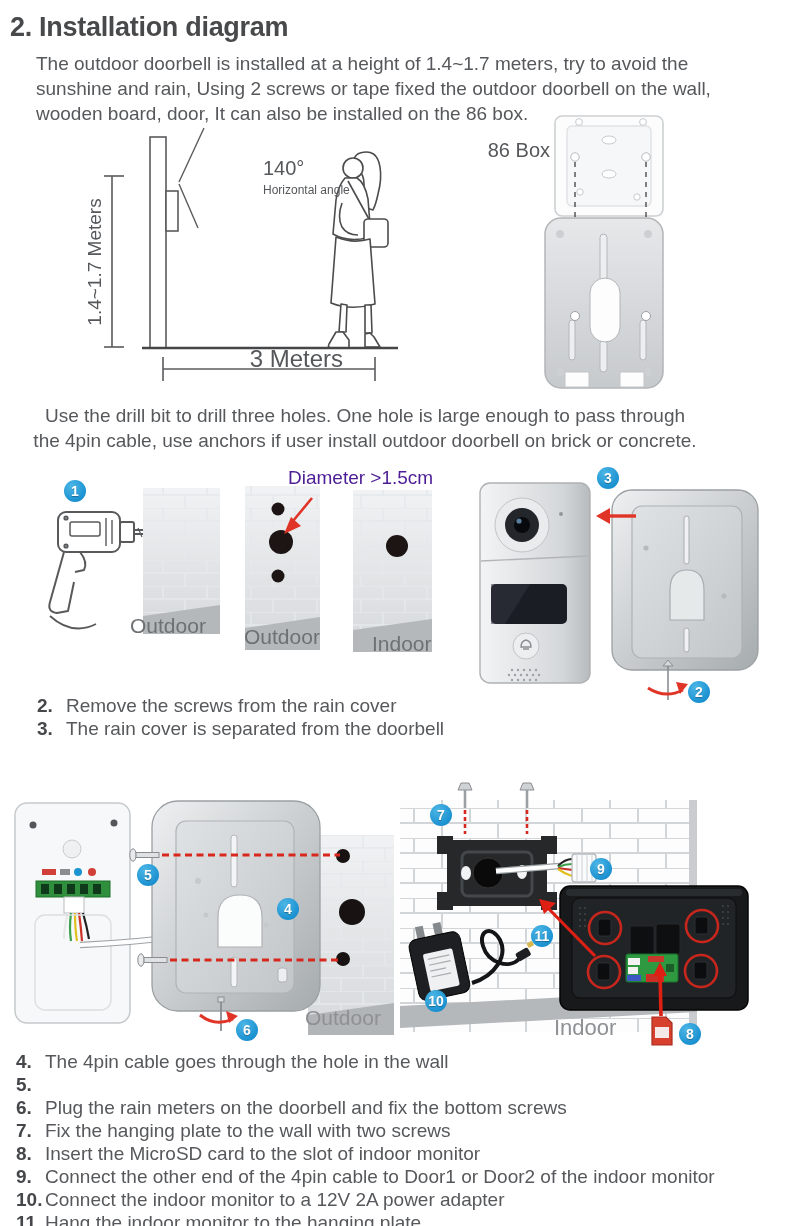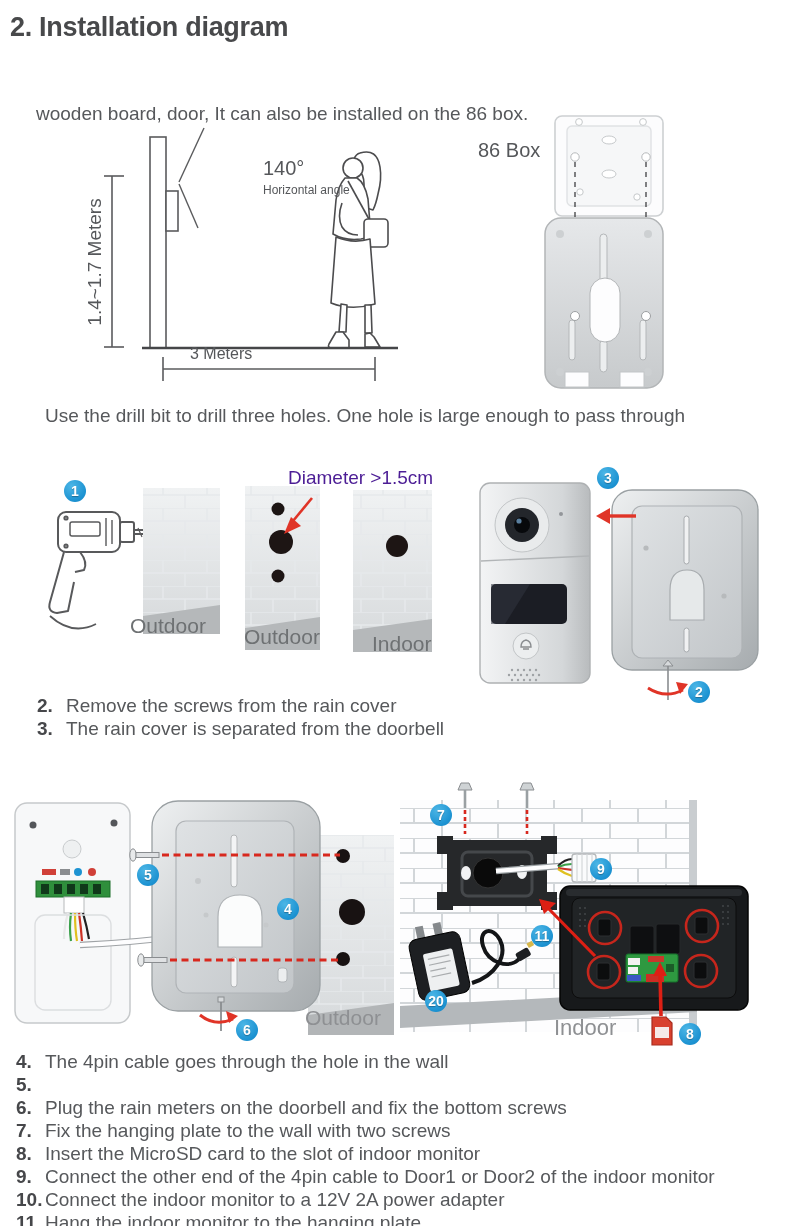--- a/index.html
+++ b/index.html
@@ -21,20 +21,22 @@
   .step{display:flex;align-items:baseline;font-size:19px;color:#56585b;line-height:23px;white-space:nowrap}
   .step b{min-width:29px;font-weight:bold;color:#46474a}
   svg{position:absolute;overflow:visible}
 </style>
 </head>
 <body>
 
 <div class="page">
 
   <h1 class="abs title">2. Installation diagram</h1>
+  <div class="abs body-line" style="left:36px;top:45px">The outdoor doorbell is installed at a height of 1.4~1.7 meters, try to avoid the</div>
+  <div class="abs body-line" style="left:36px;top:70px">sunshine and rain, Using 2 screws or tape fixed the outdoor doorbell on the wall,</div>
   <div class="abs body-line" style="left:36px;top:95px">wooden board, door, It can also be installed on the 86 box.</div>
 
   <svg class="abs" style="left:80px;top:115px" width="340" height="278" viewBox="0 0 340 278">
     <defs>
       <linearGradient id="plateGrad" x1="0" y1="0" x2="0" y2="1">
         <stop offset="0" stop-color="#e6e8ea"></stop>
           <stop offset="1" stop-color="#c7cacc"></stop>
       </linearGradient>
     </defs>
     <g stroke="#5a5b5d" fill="#fff" stroke-width="1.6">
@@ -67,21 +69,21 @@
     <g stroke="#5a5b5d" stroke-width="1.6">
       <line x1="83" y1="234" x2="83" y2="258"></line>
       <line x1="83" y1="246" x2="295" y2="246"></line>
       <line x1="295" y1="234" x2="295" y2="258"></line>
     </g>
   </svg>
 
   <div class="abs dim-label" style="left:263px;top:149px;font-size:20px">140°</div>
   <div class="abs dim-label" style="left:263px;top:175px;font-size:12px">Horizontal angle</div>
   <div class="abs dim-label" style="left:15px;top:243px;width:160px;text-align:center;transform:rotate(-90deg)">1.4~1.7 Meters</div>
-  <div class="abs dim-label" style="left:190px;top:337px;width:140px;text-align:left;font-size:16px">3 Meters</div>
+  <div class="abs dim-label" style="left:203px;top:337px;width:140px;text-align:right;font-size:24px">3 Meters</div>
 
   <svg class="abs" style="left:480px;top:100px" width="320" height="290" viewBox="0 0 320 290">
     <g>
       <rect x="75" y="8" width="108" height="100" rx="7" fill="#fcfcfd" stroke="#cdd0d2" stroke-width="1.6"></rect>
       <rect x="87" y="18" width="84" height="80" rx="5" fill="#f6f7f8" stroke="#e0e2e4" stroke-width="1.4"></rect>
       <circle cx="99" cy="14" r="3.4" fill="#fff" stroke="#c6c9cb"></circle>
       <circle cx="163" cy="14" r="3.4" fill="#fff" stroke="#c6c9cb"></circle>
       <circle cx="95" cy="49" r="4.2" fill="#fff" stroke="#b7babc"></circle>
       <circle cx="166" cy="49" r="4.2" fill="#fff" stroke="#b7babc"></circle>
       <circle cx="100" cy="84" r="3.2" fill="#fff" stroke="#c6c9cb"></circle>
@@ -103,23 +105,24 @@
       <rect x="120" y="232" width="7" height="32" rx="3.5" fill="#eceeef" stroke="#b4b7b9"></rect>
       <rect x="89" y="212" width="6" height="40" rx="3" fill="#eceeef" stroke="#b4b7b9"></rect>
       <rect x="160" y="212" width="6" height="40" rx="3" fill="#eceeef" stroke="#b4b7b9"></rect>
       <circle cx="95" cy="208" r="4.5" fill="#fff" stroke="#9da0a2"></circle>
       <circle cx="166" cy="208" r="4.5" fill="#fff" stroke="#9da0a2"></circle>
       <rect x="110" y="170" width="30" height="64" rx="15" fill="#fdfdfe" stroke="#b2b5b7"></rect>
       <rect x="85" y="264" width="24" height="15" fill="#fdfdfe" stroke="#c2c5c7"></rect>
       <rect x="140" y="264" width="24" height="15" fill="#fdfdfe" stroke="#c2c5c7"></rect>
     </g>
   </svg>
-  <div class="abs dim-label" style="left:478px;top:131px;width:72px;text-align:left;font-size:20px">86 Box</div>
+  <div class="abs dim-label" style="left:478px;top:131px;width:72px;text-align:right;font-size:20px">86 Box</div>
 
   <div class="abs center-line" style="top:397px">Use the drill bit to drill three holes. One hole is large enough to pass through</div>
+  <div class="abs center-line" style="top:422px">the 4pin cable, use anchors if user install outdoor doorbell on brick or concrete.</div>
 
   <svg class="abs" style="left:20px;top:448px" width="440" height="210" viewBox="0 0 440 210">
     <defs>
       <linearGradient id="wallGrad" x1="0" y1="0" x2="0" y2="1">
         <stop offset="0" stop-color="#f0f2f3"></stop>
           <stop offset="1" stop-color="#d6d9db"></stop>
       </linearGradient>
       <pattern id="brickFaint" width="44" height="26" patternUnits="userSpaceOnUse">
         <path d="M0,0 h44 M0,13 h44 M11,0 v13 M33,13 v13" stroke="#e6e9eb" stroke-width="1.5" fill="none"></path>
       </pattern>
@@ -435,21 +438,21 @@
 
   <div class="callout" style="left:64px;top:472px">1</div>
   <div class="callout" style="left:688px;top:673px">2</div>
   <div class="callout" style="left:597px;top:459px">3</div>
   <div class="callout" style="left:277px;top:890px">4</div>
   <div class="callout" style="left:137px;top:856px">5</div>
   <div class="callout" style="left:236px;top:1011px">6</div>
   <div class="callout" style="left:430px;top:796px">7</div>
   <div class="callout" style="left:679px;top:1015px">8</div>
   <div class="callout" style="left:590px;top:850px">9</div>
-  <div class="callout" style="left:425px;top:982px">20</div>
+  <div class="callout" style="left:425px;top:982px">10</div>
   <div class="callout" style="left:531px;top:917px">11</div>
 
   <div class="steps" style="left:16px;top:1042px">
     <div class="step">
       <b>4.</b>
       <span>The 4pin cable goes through the hole in the wall</span>
     </div>
     <div class="step">
       <b>5.</b>
     </div>

